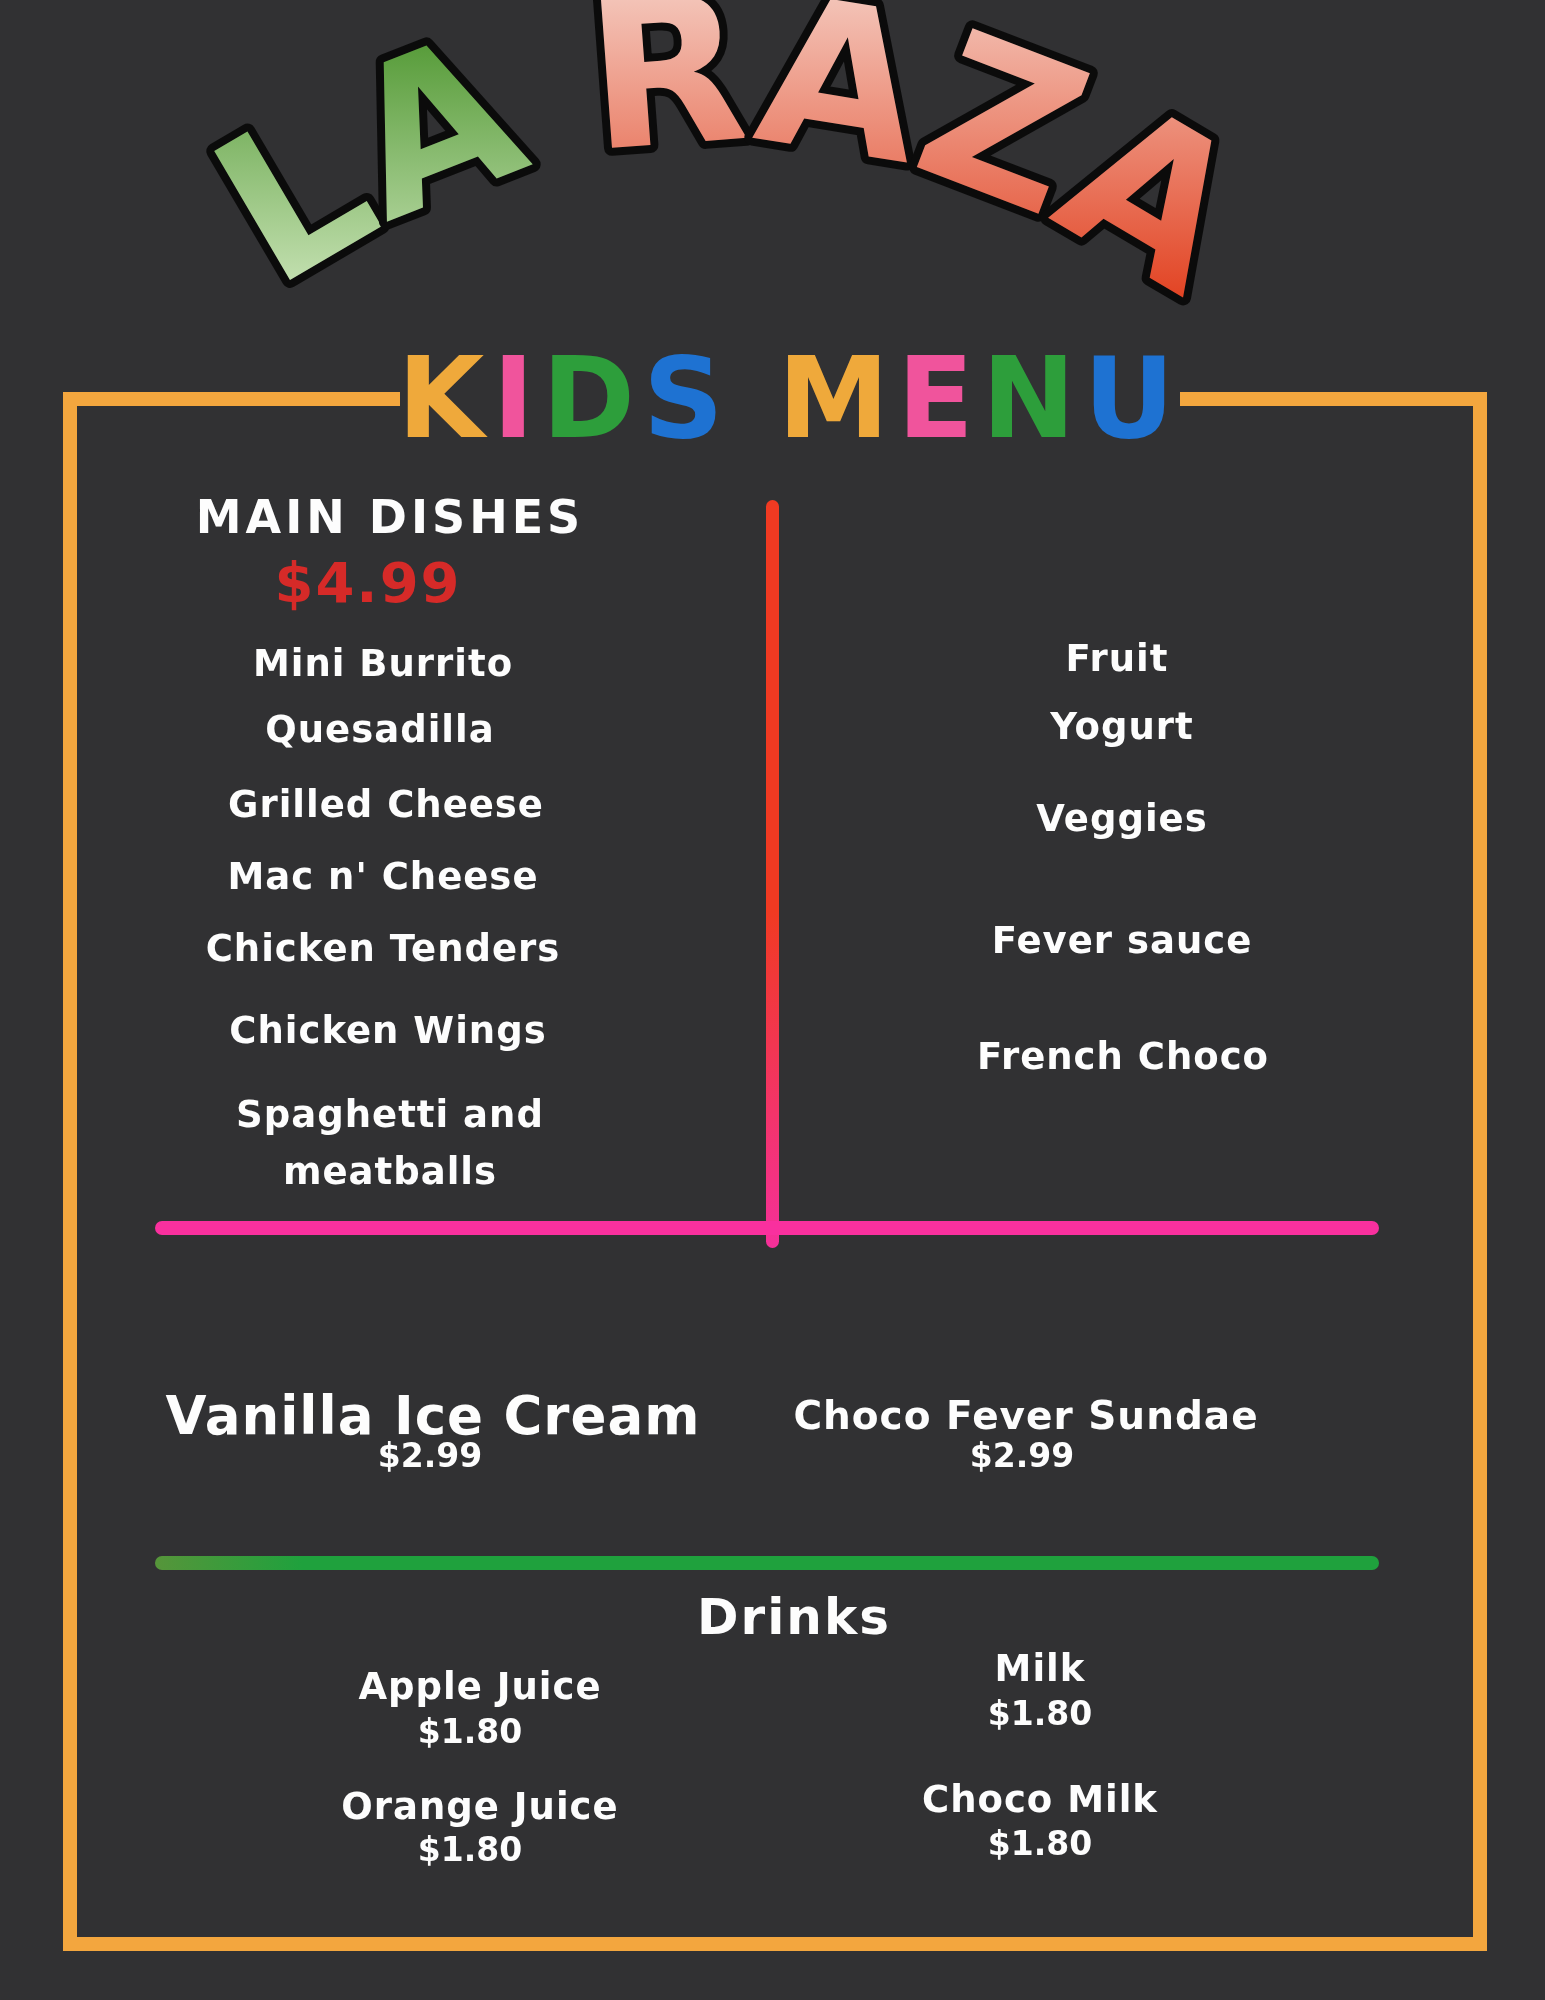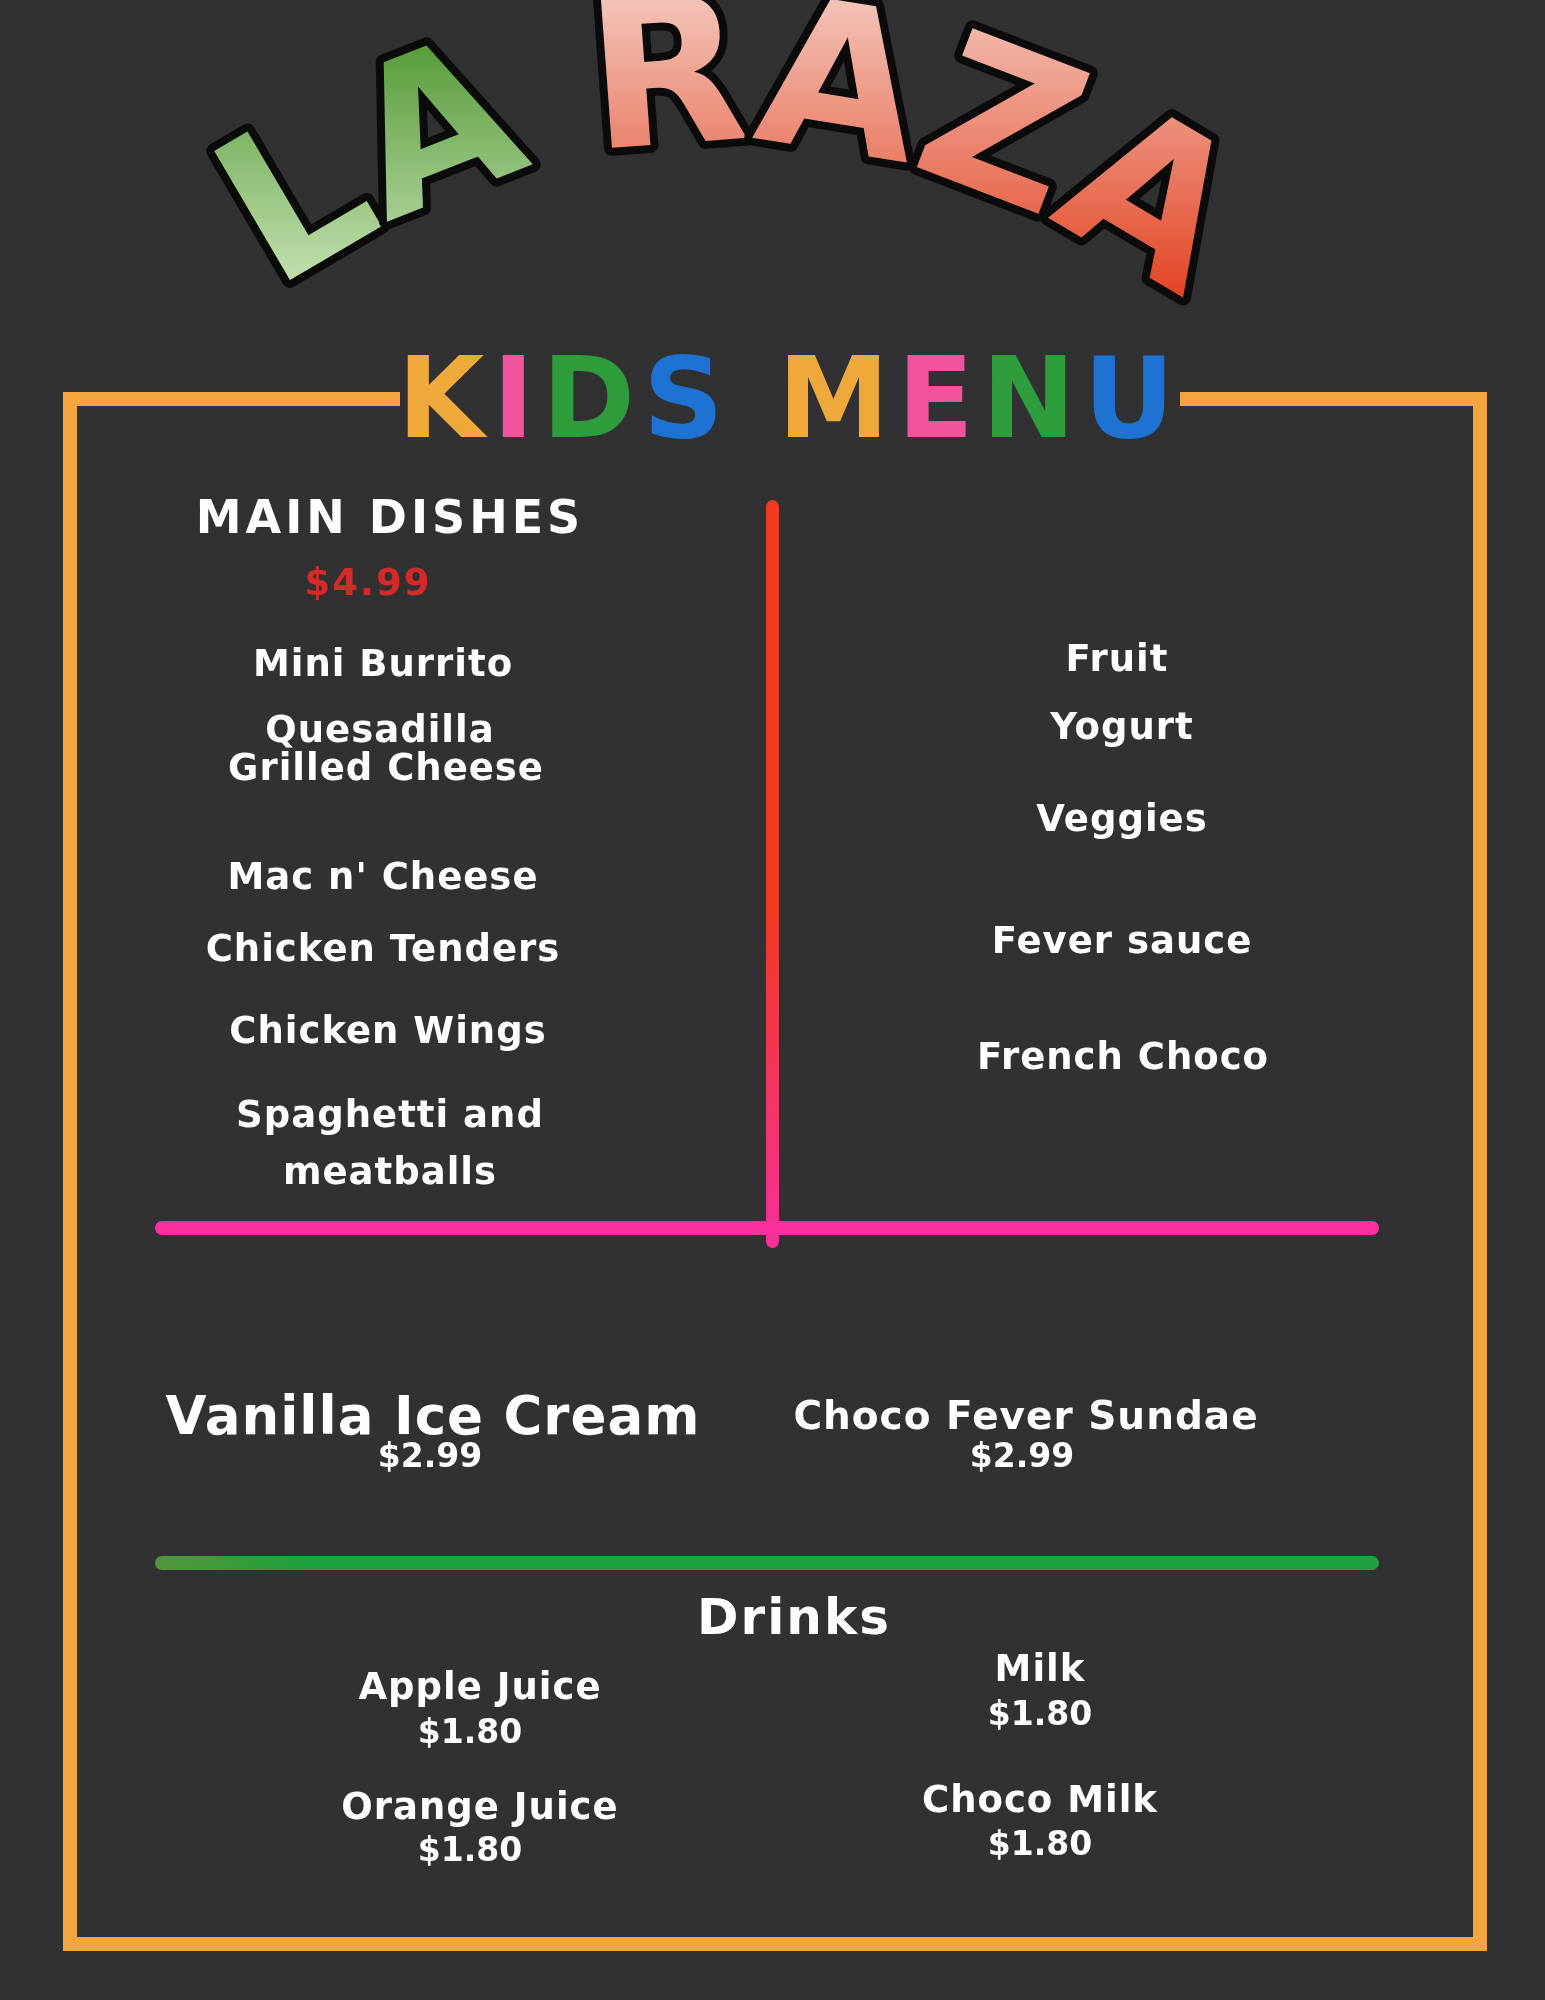--- a/index.html
+++ b/index.html
@@ -49,29 +49,29 @@
   .rule-green{top:1556px;background:linear-gradient(to right,#56953a,var(--c-divider-green,#1fa13d) 12%);}
   
   .t{
     position:absolute;transform:translate(-50%,-50%);
     color:var(--c-white,#fff);font-weight:bold;white-space:nowrap;
     text-align:center;
   }
   .section-title{font-size:46px;letter-spacing:4px;}
   .big-title{font-size:50px;letter-spacing:2px;}
   .item{font-size:37px;letter-spacing:1px;}
-  .price-big{font-size:37px;color:var(--c-price-red,#d62a28);letter-spacing:2px;}
+  .price-big{font-size:56px;color:var(--c-price-red,#d62a28);letter-spacing:2px;}
   .price-sm{font-size:33px;}
   .wrap2{white-space:normal;width:330px;line-height:1.55;}
 
   .pos-main-title   {left:390px; top:517px;}
   .pos-main-price   {left:368px; top:582px;}
   .pos-main-0{left:383px;top:663px;}
   .pos-main-1{left:380px;top:729px;}
-  .pos-main-2{left:386px;top:767px;}
+  .pos-main-2{left:386px;top:804px;}
   .pos-main-3{left:383px;top:876px;}
   .pos-main-4{left:383px;top:948px;}
   .pos-main-5{left:388px;top:1030px;}
   .pos-main-6{left:390px;top:1143px;}
 
   .pos-sides-title{left:1112px;top:519px;}
   .pos-sides-0{left:1117px;top:658px;}
   .pos-sides-1{left:1122px;top:726px;text-align:right;}
   .pos-sides-2{left:1122px;top:818px;}
   .pos-sides-3{left:1122px;top:940px;}

